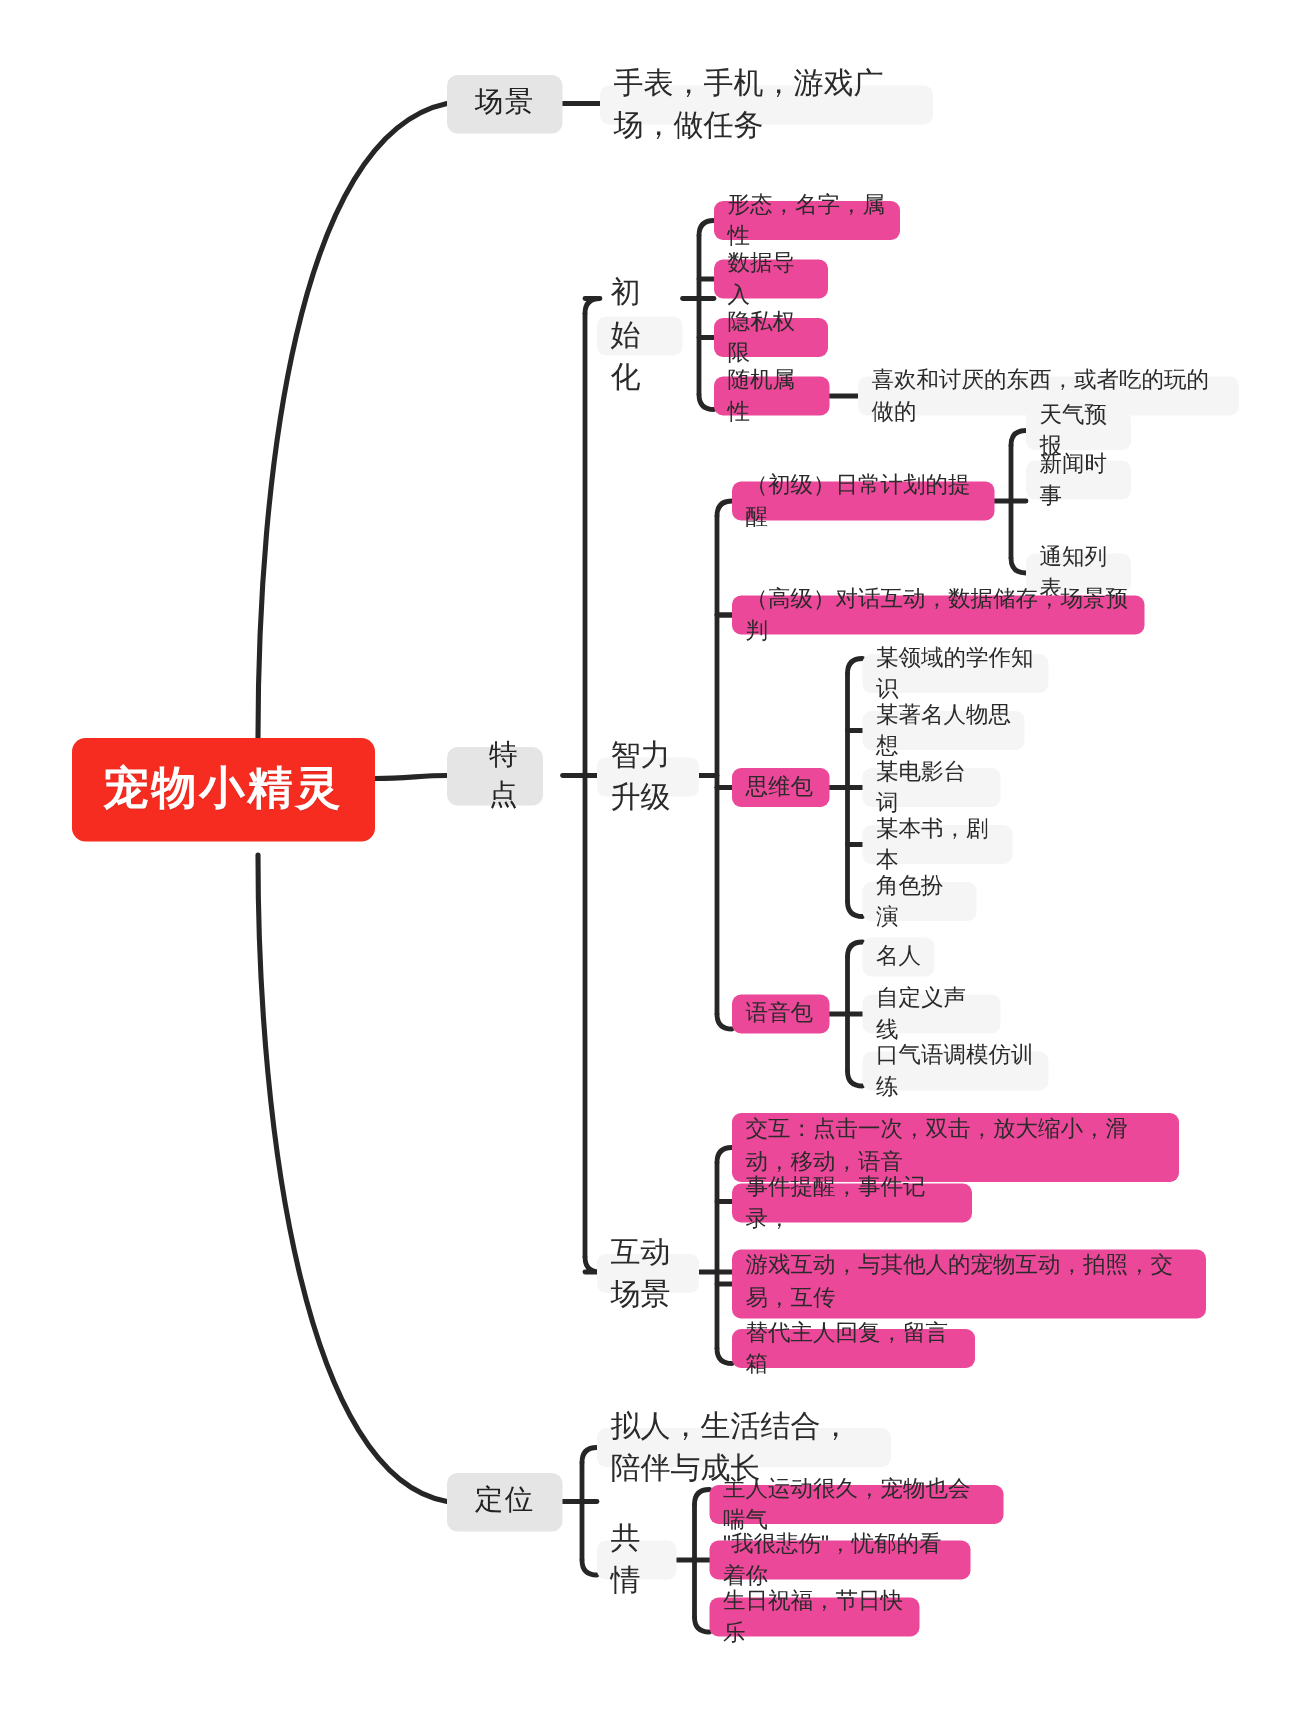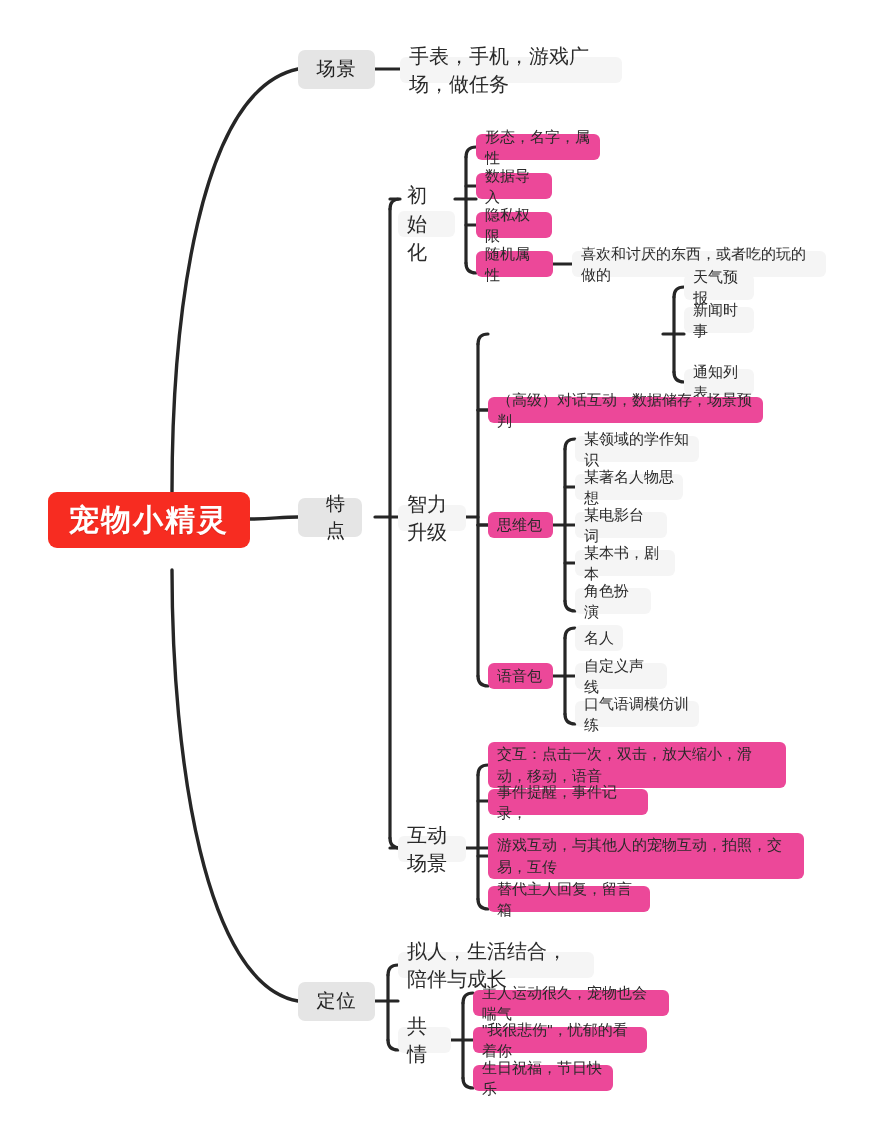--- a/index.html
+++ b/index.html
@@ -67,21 +67,21 @@
     border-radius: 6px;
     padding: 4px 9px;
   }
   .node-l4 {
     background: #f5f5f5;
     color: #2a2a2a;
     font-size: 15px;
     border-radius: 6px;
     padding: 4px 9px;
   }
-  .wrap2 { line-height: 1.5; }
+  .wrap2 { line-height: 1.5; font-family: Liberation Mono, monospace; }
 </style>
 </head>
 <body>
 
 <div id="canvas">
 
   <svg id="links" viewBox="0 0 874 1142">
     <g fill="none" stroke="#262626" stroke-width="3.2" stroke-linecap="round" stroke-linejoin="round">
 
       <path d="M 172 492 C 172 320 198 90 298 69" stroke-width="3.4"></path>
@@ -154,21 +154,21 @@
       <path d="M 388 1001 L 398 1001"></path>
 
       <path d="M 451 1040 L 463 1040"></path>
       <path d="M 463 1003 L 463 1078"></path>
       <path d="M 463 1003 Q 463 993 473 993"></path>
       <path d="M 463 1078 Q 463 1088 473 1088"></path>
       <path d="M 463 1040 L 473 1040"></path>
     </g>
   </svg>
 
-  <div class="node node-root" style="left:48px; top:492px; width:202px; height:56px;">
+  <div class="node node-root" style="left:48px; top:492px; width:202px; height:69px;">
     <span>宠物小精灵</span>
   </div>
 
   <div class="node node-l1" style="left:298px; top:50px; width:77px; height:39px;">
     <span>场景</span>
   </div>
   <div class="node node-l2" style="left:400px; top:57px; width:222px; height:26px;">
     <span>手表，手机，游戏广场，做任务</span>
   </div>
 
@@ -192,20 +192,23 @@
     <span>随机属性</span>
   </div>
   <div class="node node-l4" style="left:572px; top:251px; width:254px; height:26px;">
     <span>喜欢和讨厌的东西，或者吃的玩的做的</span>
   </div>
 
   <div class="node node-l2" style="left:398px; top:505px; width:68px; height:26px;">
     <span>智力升级</span>
   </div>
 
+  <div class="node node-l3" style="left:488px; top:321px; width:175px; height:26px;">
+    <span>（初级）日常计划的提醒</span>
+  </div>
   <div class="node node-l4" style="left:684px; top:274px; width:70px; height:26px;">
     <span>天气预报</span>
   </div>
   <div class="node node-l4" style="left:684px; top:307px; width:70px; height:26px;">
     <span>新闻时事</span>
   </div>
   <div class="node node-l4" style="left:684px; top:369px; width:70px; height:26px;">
     <span>通知列表</span>
   </div>
 

